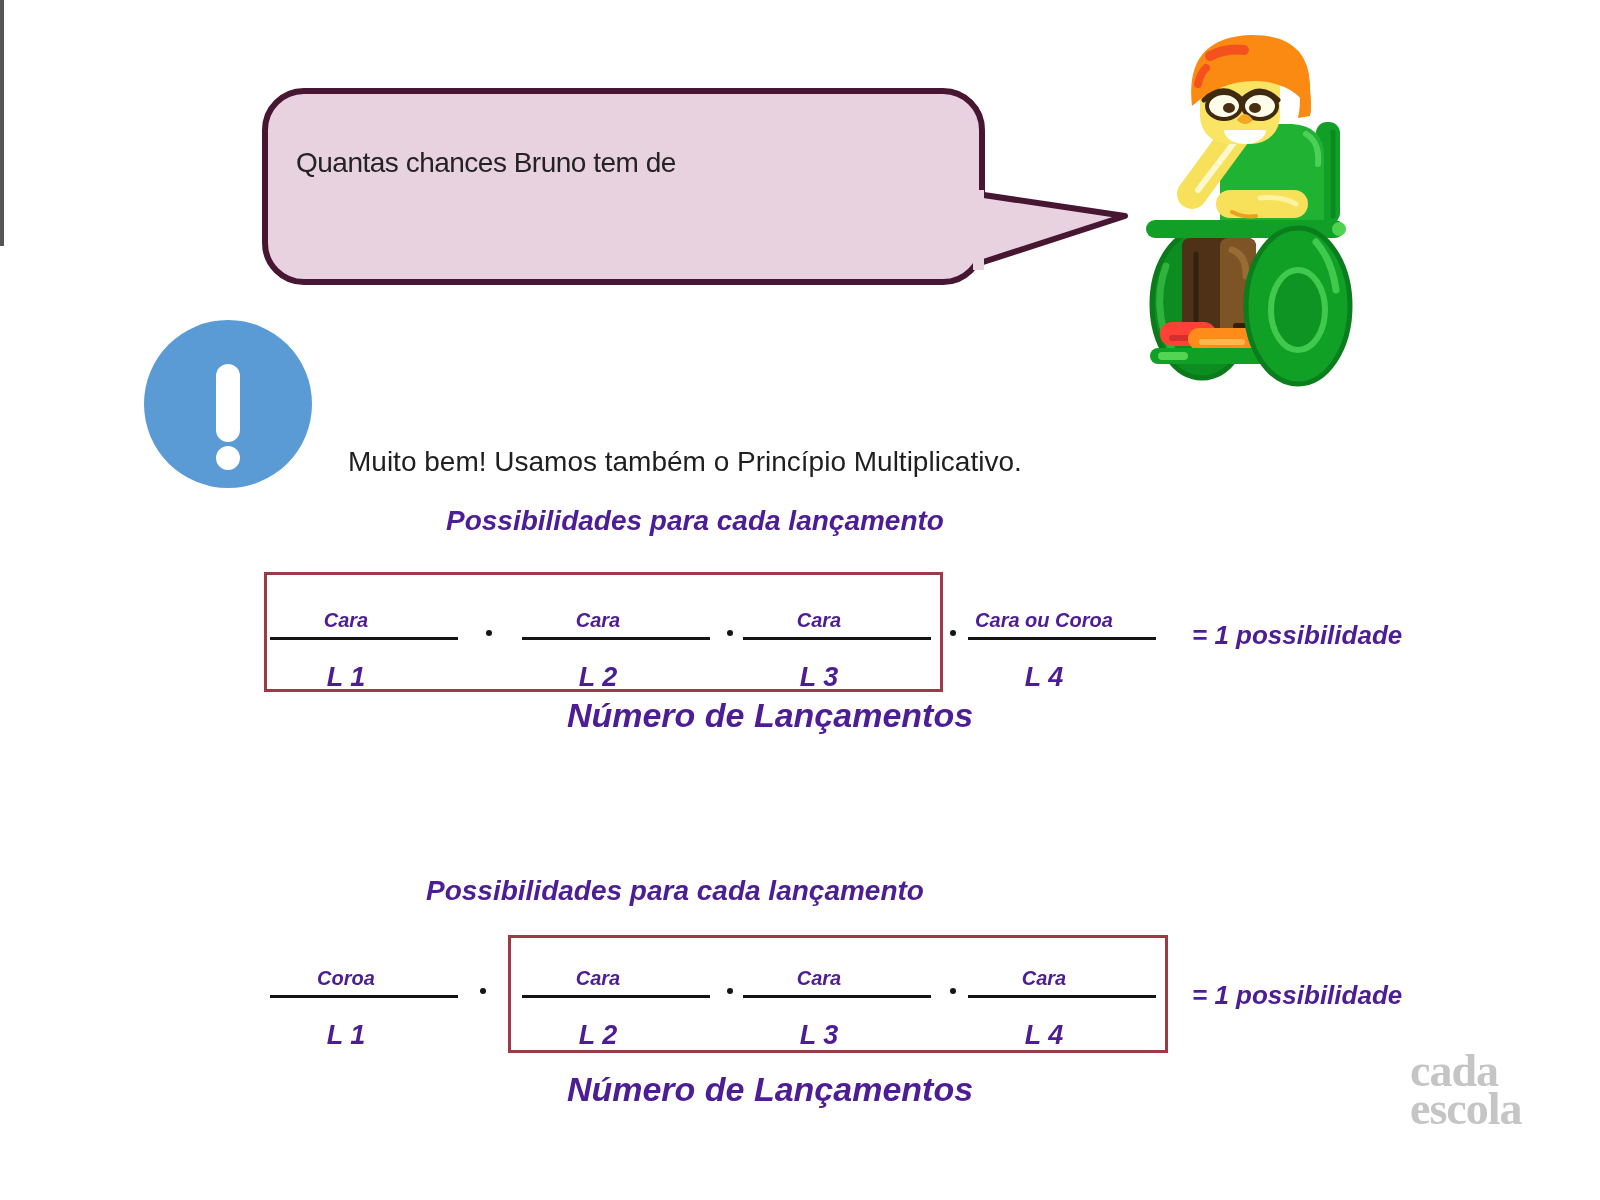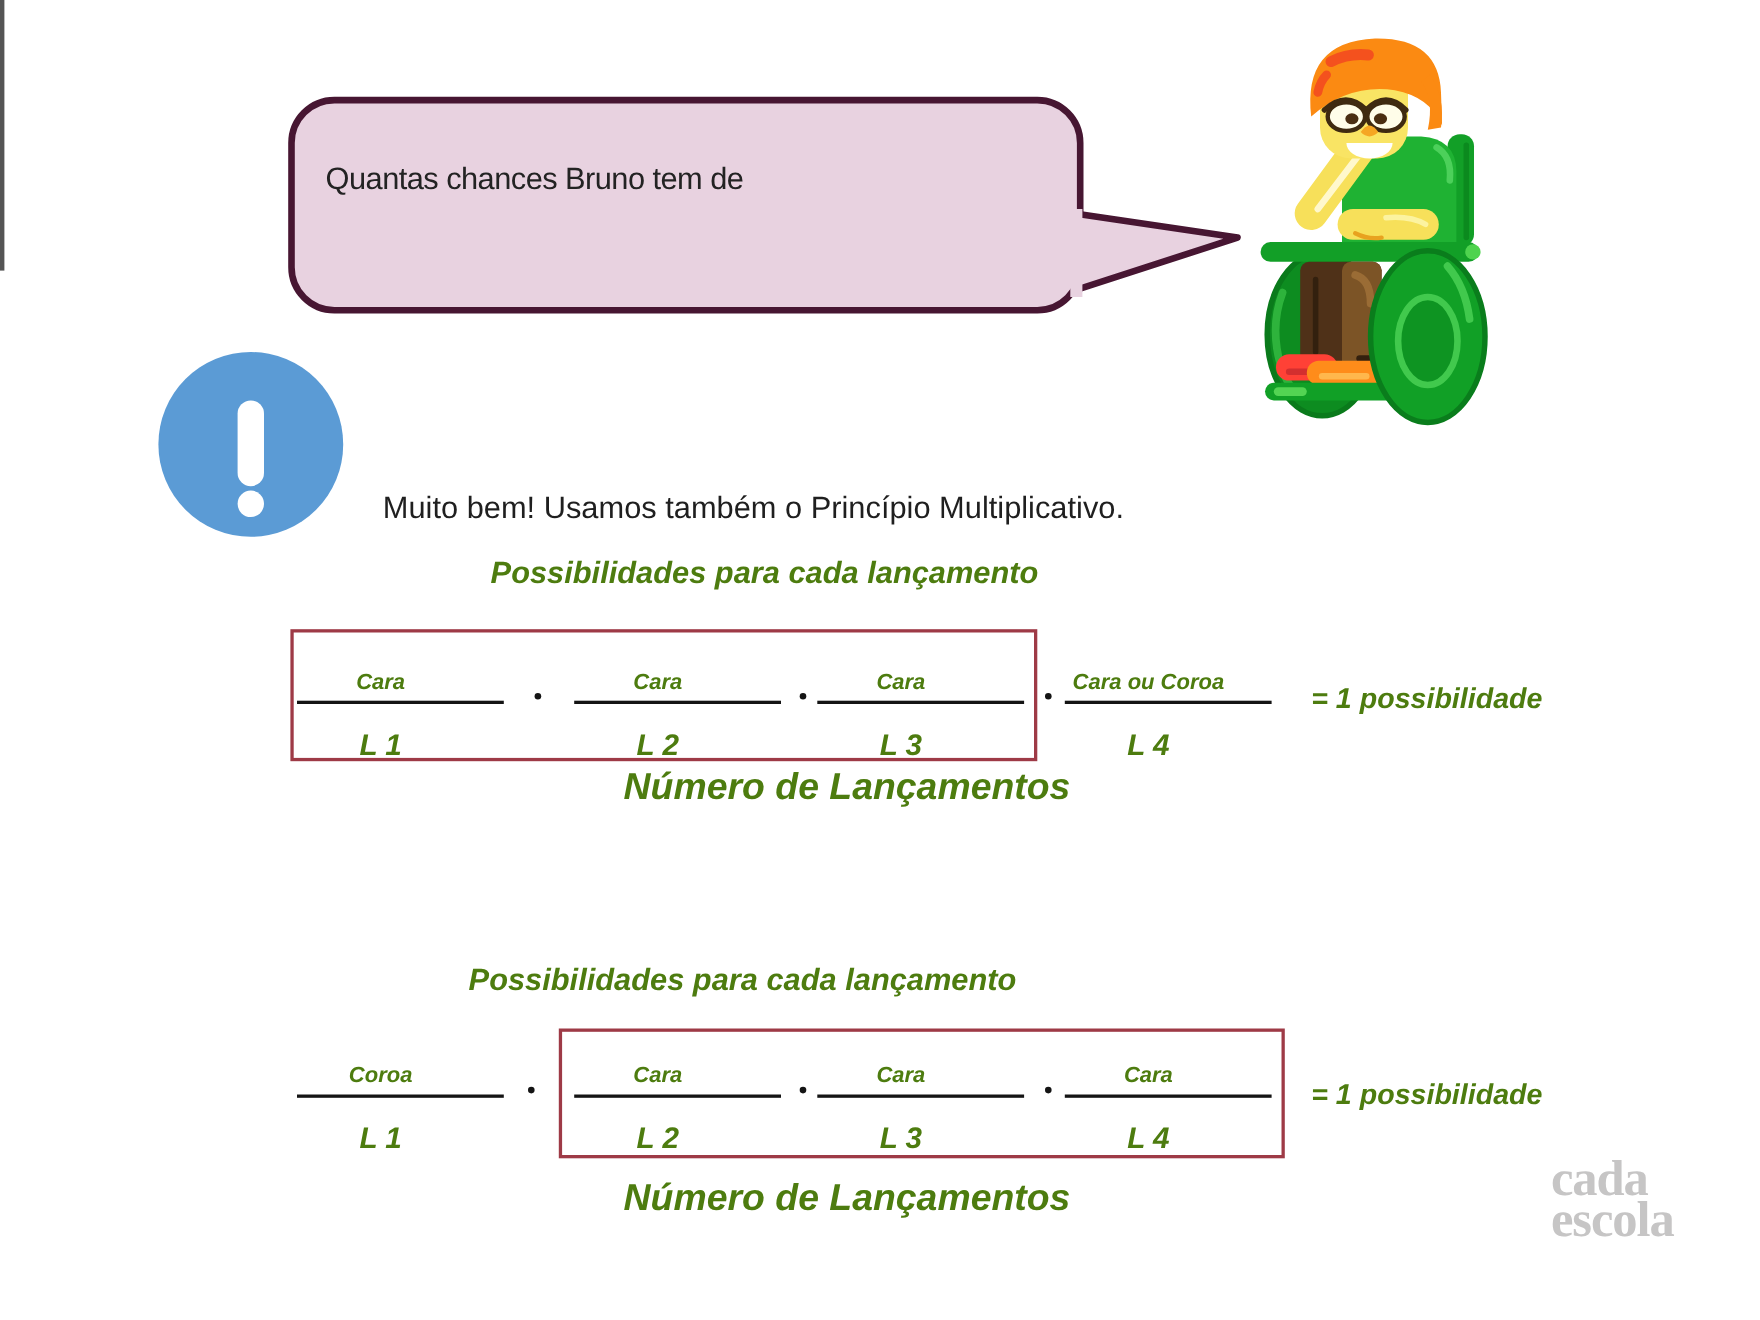--- a/index.html
+++ b/index.html
@@ -16,21 +16,21 @@
   .bubble-tail{position:absolute;left:973px;top:190px;}
 
   
   .character{position:absolute;left:1140px;top:22px;}
 
   
   .alert-icon{position:absolute;left:142px;top:318px;}
   .callout{position:absolute;left:348px;top:402px;font-size:28px;color:#1f1f1f;white-space:nowrap;margin-top:44px;}
 
   
-  .diagram{position:absolute;left:0;width:1268px;height:250px;color:#4d7c0f;
+  .diagram{position:absolute;left:0;width:1268px;height:250px;color:#4c1d95;
            font-family:"Liberation Sans",sans-serif;font-style:italic;font-weight:bold;}
   .d1{top:500px;} .d2{top:858px;}
   .d-title{position:absolute;top:5px;text-align:center;font-size:28px;}
   .d1 .d-title{left:350px;width:690px;}
   .d2 .d-title{left:330px;width:690px;top:17px;}
   .red-box{position:absolute;border:3px solid #9e3a46;box-sizing:border-box;background:transparent;}
   .d1 .red-box{left:264px;top:72px;width:679px;height:120px;}
   .d2 .red-box{left:508px;top:77px;width:660px;height:118px;}
   .slot{position:absolute;top:88px;width:188px;text-align:center;}
   .slot .t{height:44px;display:flex;align-items:flex-end;justify-content:center;

